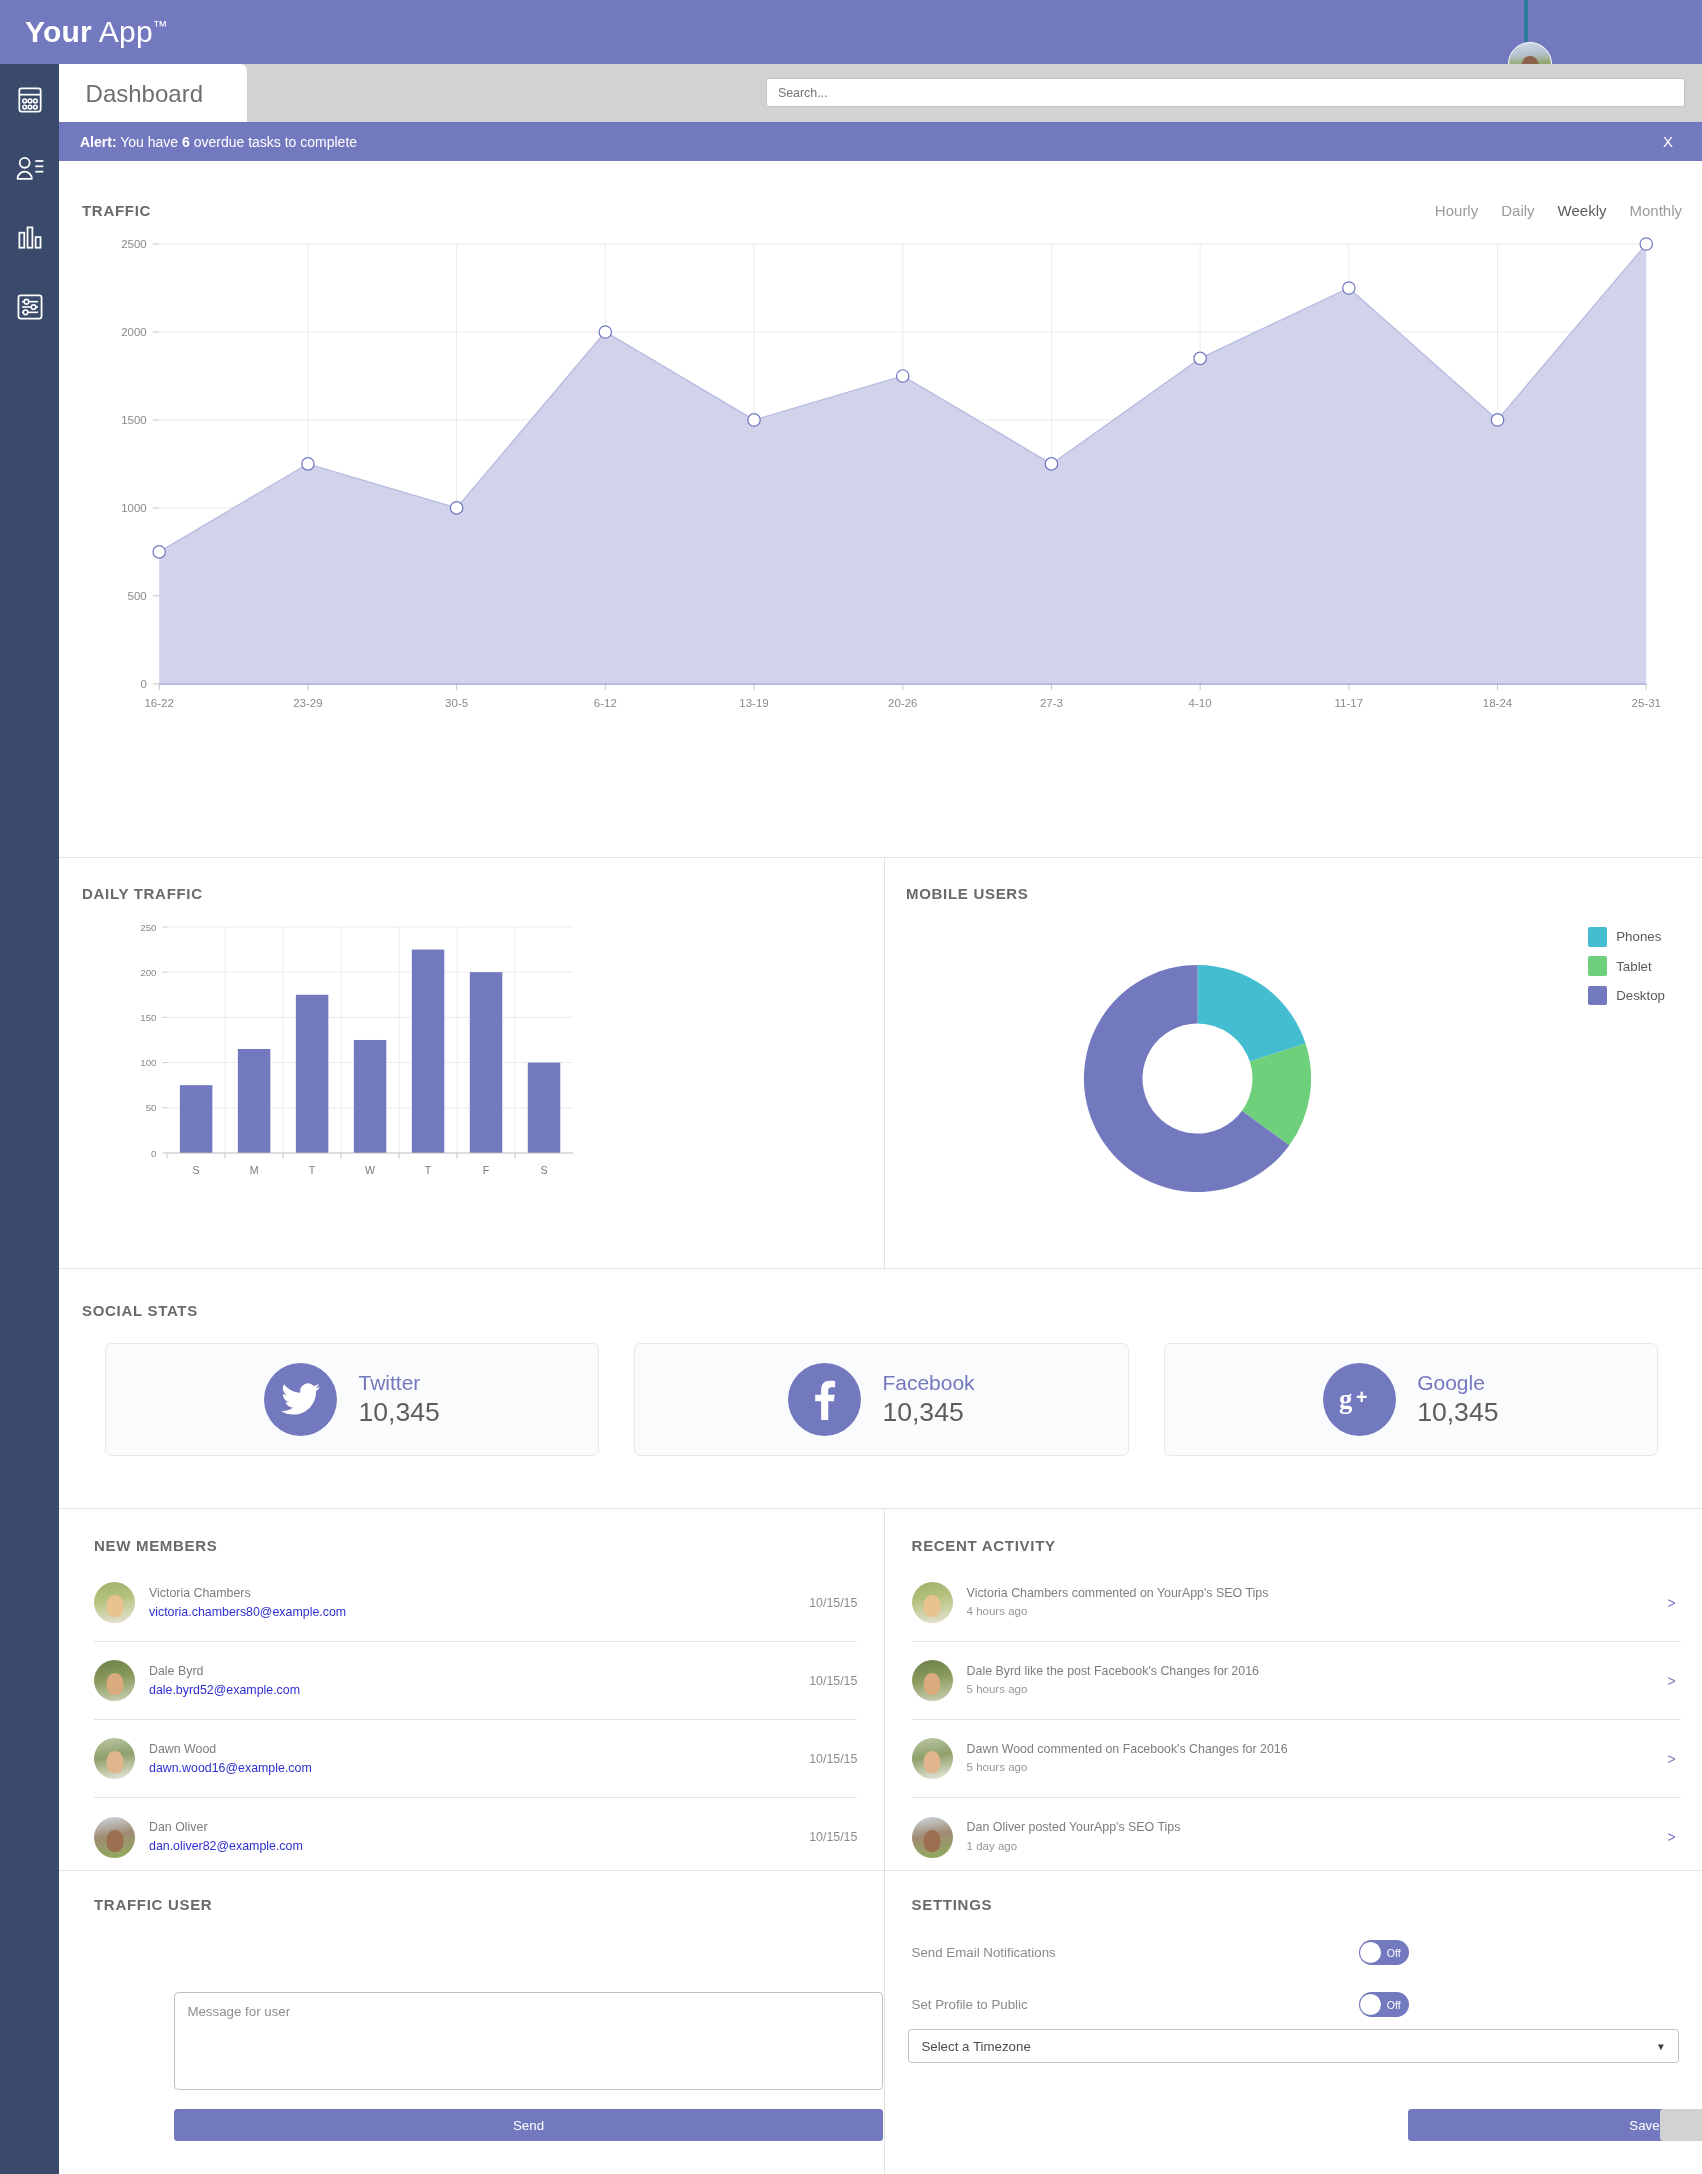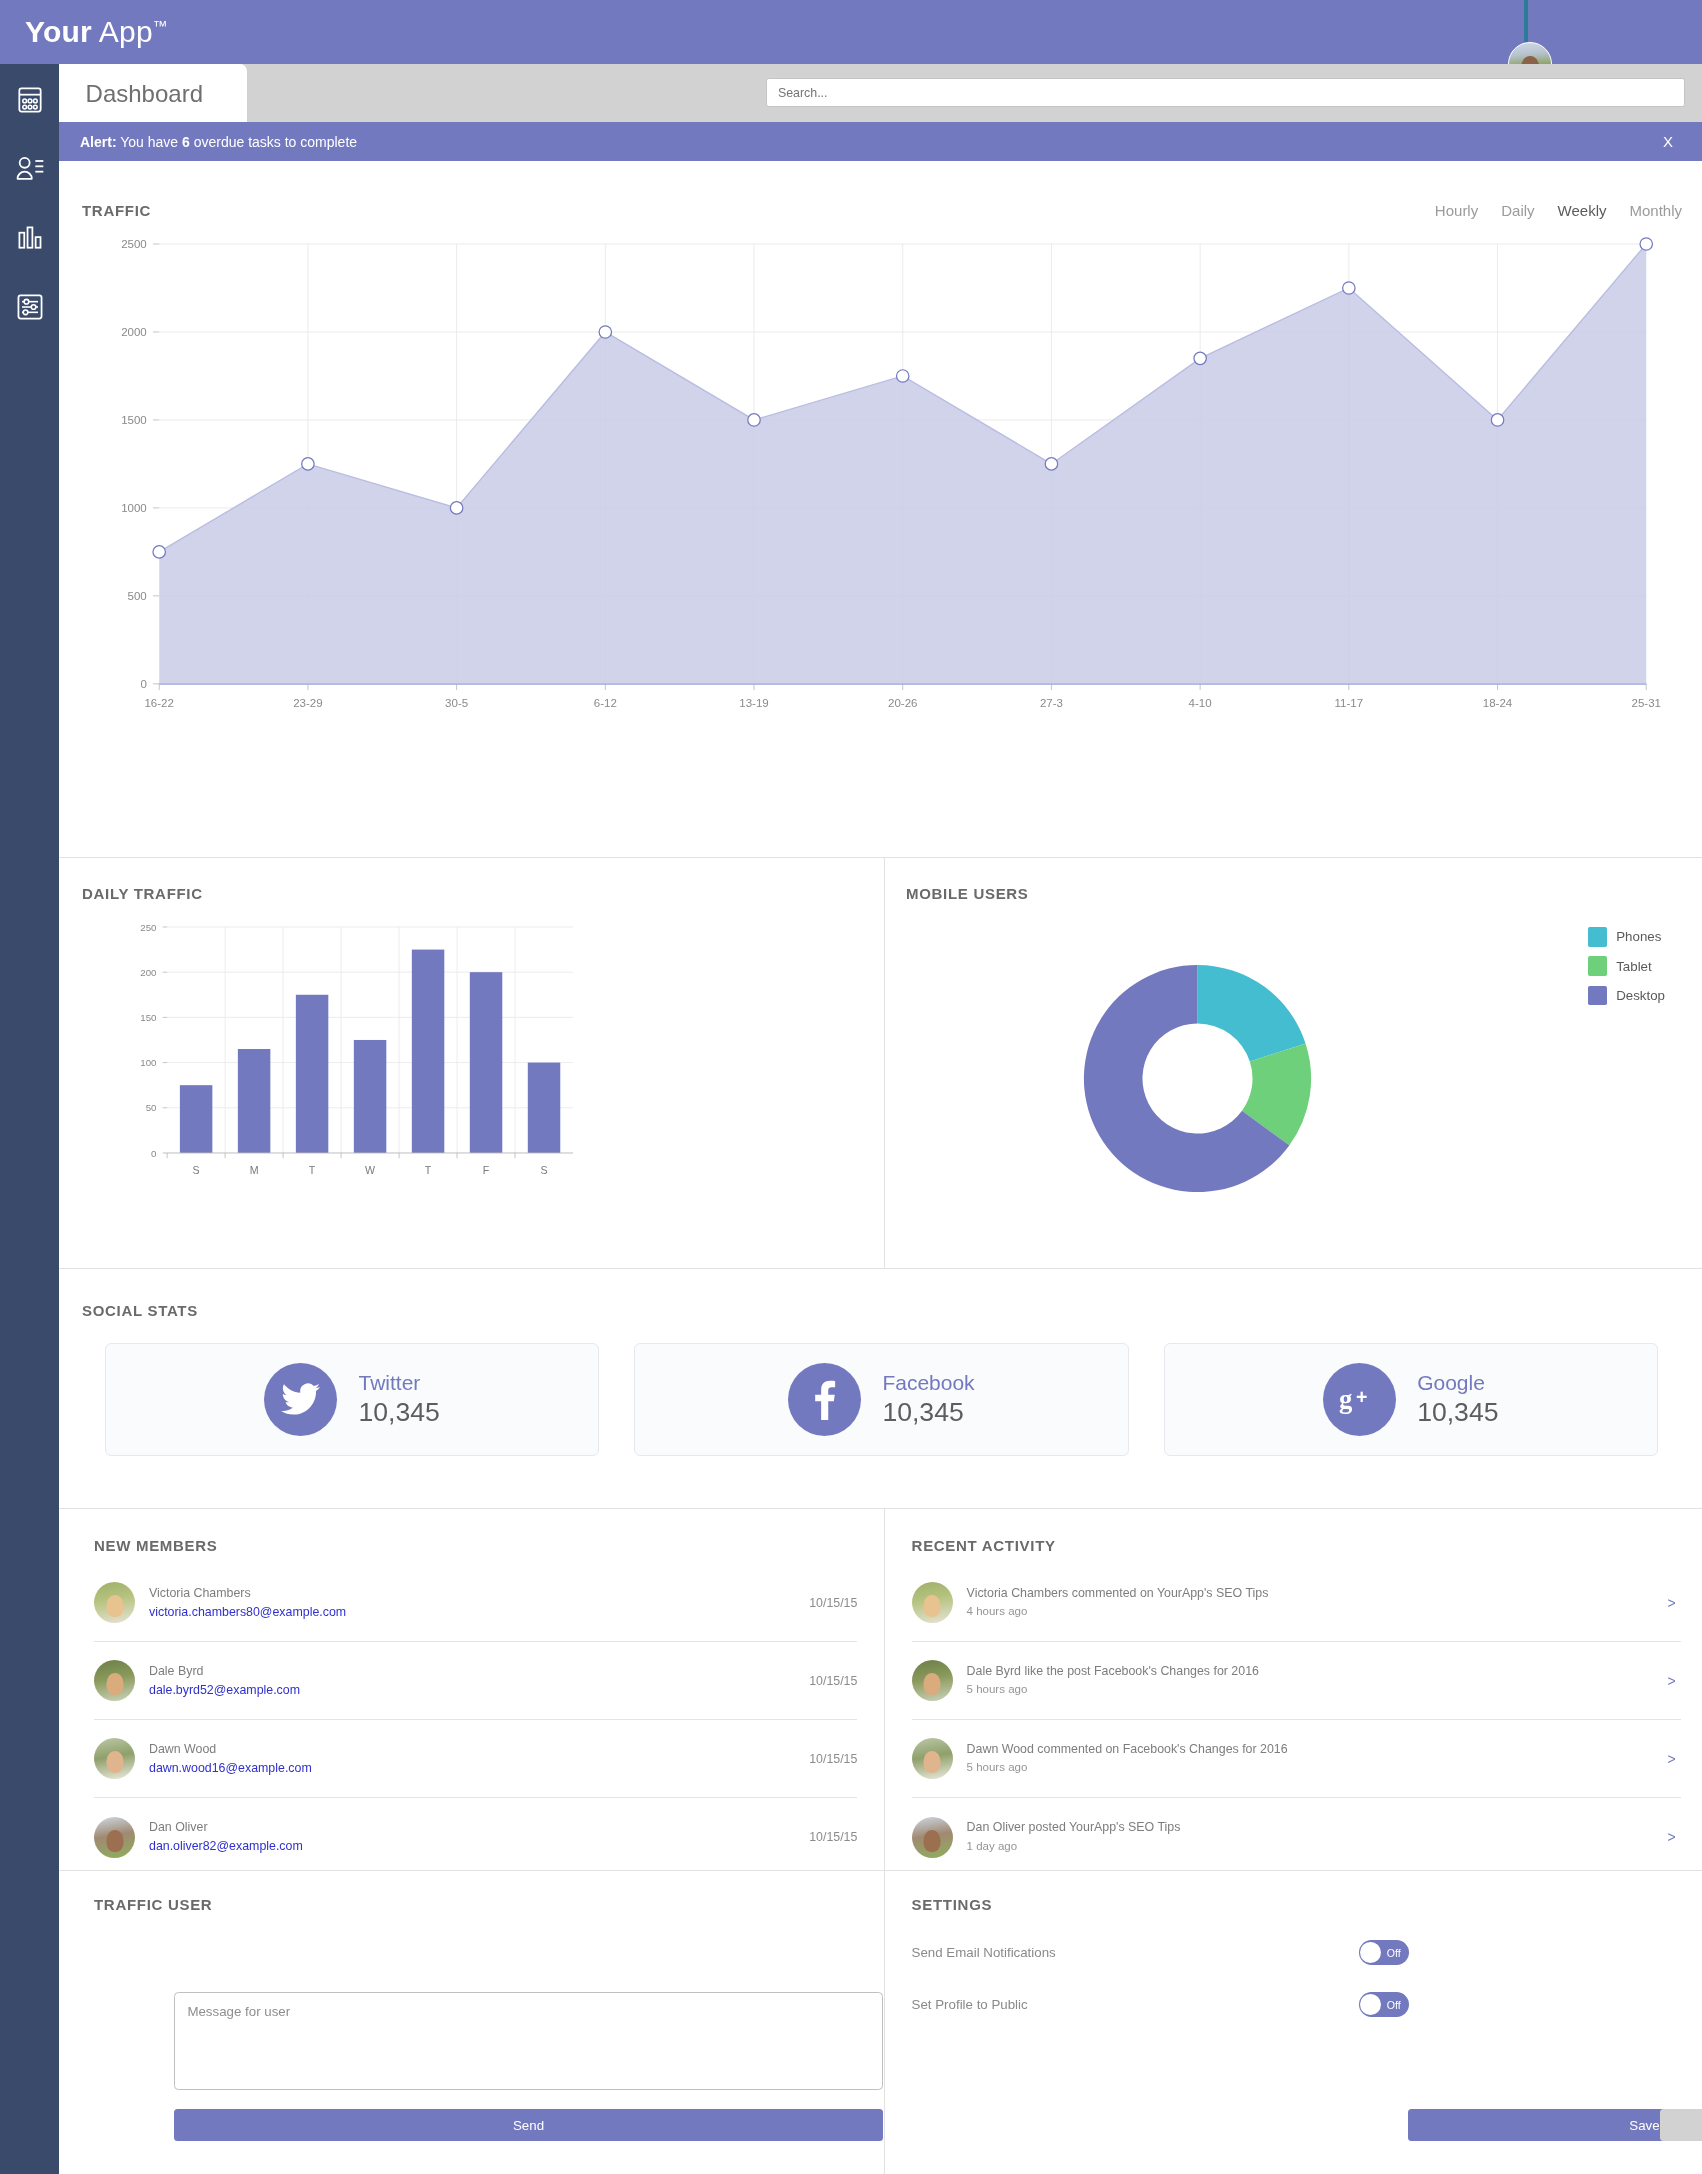--- a/index.html
+++ b/index.html
@@ -553,16 +553,20 @@
       <div class="tlabel">Off</div>
     </div>
   </div>
   <div class="srow" style="top:121px">
     <div class="slabel">Set Profile to Public</div>
     <div class="toggle">
       <div class="knob"></div>
       <div class="tlabel">Off</div>
     </div>
   </div>
+  <div class="selectbox">
+    <div class="sv">Select a Timezone</div>
+    <div class="car">▼</div>
+  </div>
   <button class="btn btn-primary" style="position:absolute;left:523px;top:238px;width:473px;height:32px;left:523px">Save</button>
   <button class="btn btn-disabled" style="position:absolute;left:775px;top:238px;width:248px;height:32px">Cancel</button>
 </div>
 
 
 </body></html>

